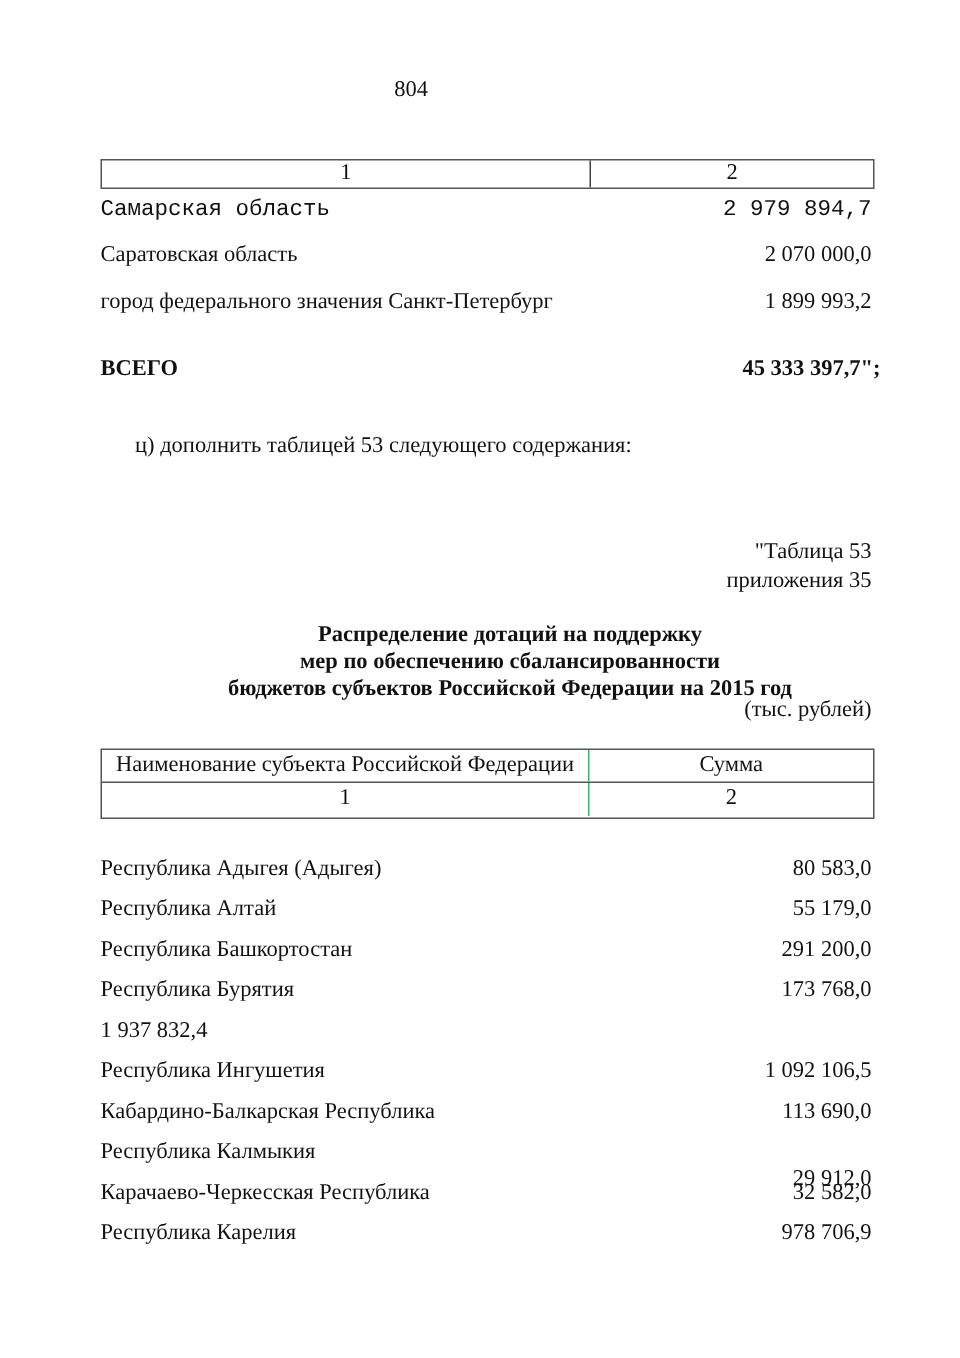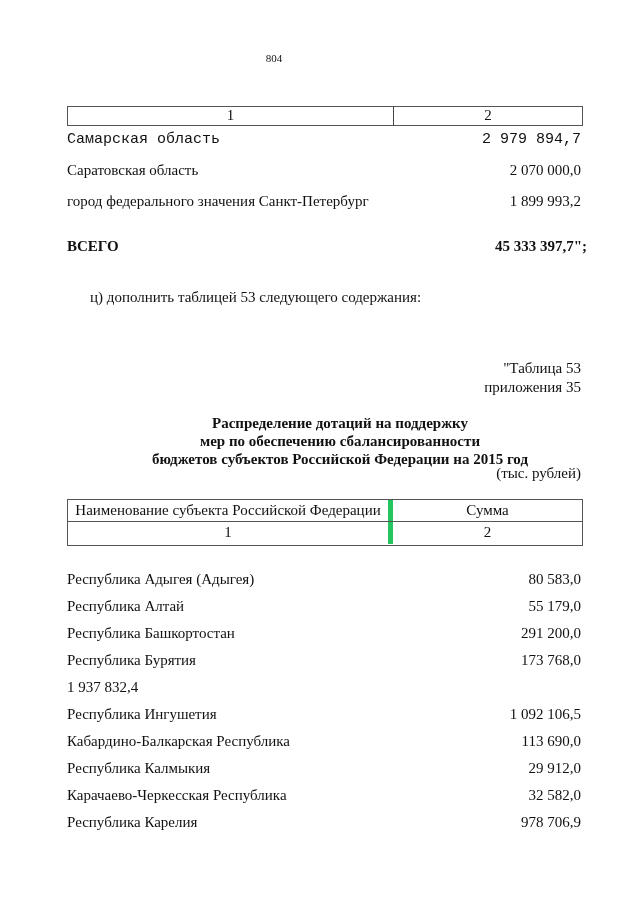--- a/index.html
+++ b/index.html
@@ -13,21 +13,21 @@
     position: relative;
     overflow: hidden;
     font-family: "Liberation Serif", "DejaVu Serif", serif;
     color: #111111;
     font-size: 15px;
   }
   .abs { position: absolute; }
   .page-number {
     left: 0; width: 548px; top: 52px;
     text-align: center;
-    font-size: 11px;
+    font-size: 15px;
   }
   .numtable {
     position: absolute;
     border: 1px solid #555;
     box-sizing: border-box;
     display: flex;
   }
   .numtable .cell {
     box-sizing: border-box;
     text-align: center;
@@ -73,21 +73,21 @@
     height: 22px;
     box-sizing: border-box;
   }
   .hdr-row.top { border-bottom: 1px solid #555; }
   .hdr-row .cell {
     box-sizing: border-box;
     text-align: center;
     font-size: 15px;
     line-height: 21px;
   }
-  .hdr-row .cell.c1 { width: 325px; border-right: 5px solid #22c55e; }
+  .hdr-row .cell.c1 { width: 325px; border-right: 1px solid #22c55e; }
   .hdr-row .cell.c2 { flex: 1; }
 </style>
 </head>
 <body>
 
 <div class="abs page-number">804</div>
 
 <div class="numtable" style="left:67px; top:106px; width:516px; height:20px;">
   <div class="cell c1" style="width:326px;">1</div>
   <div class="cell" style="flex:1;">2</div>
@@ -157,21 +157,21 @@
   <span class="val">1 937 832,4</span>
 </div>
 <div class="row" style="top:705px;">
   <span>Республика Ингушетия</span>
   <span class="val">1 092 106,5</span>
 </div>
 <div class="row" style="top:732px;">
   <span>Кабардино-Балкарская Республика</span>
   <span class="val">113 690,0</span>
 </div>
-<div class="row" style="top:759px;">
+<div class="row" style="top:759px;flex-direction:column;">
   <span>Республика Калмыкия</span>
   <span class="val">29 912,0</span>
 </div>
 <div class="row" style="top:786px;">
   <span>Карачаево-Черкесская Республика</span>
   <span class="val">32 582,0</span>
 </div>
 <div class="row" style="top:813px;">
   <span>Республика Карелия</span>
   <span class="val">978 706,9</span>

